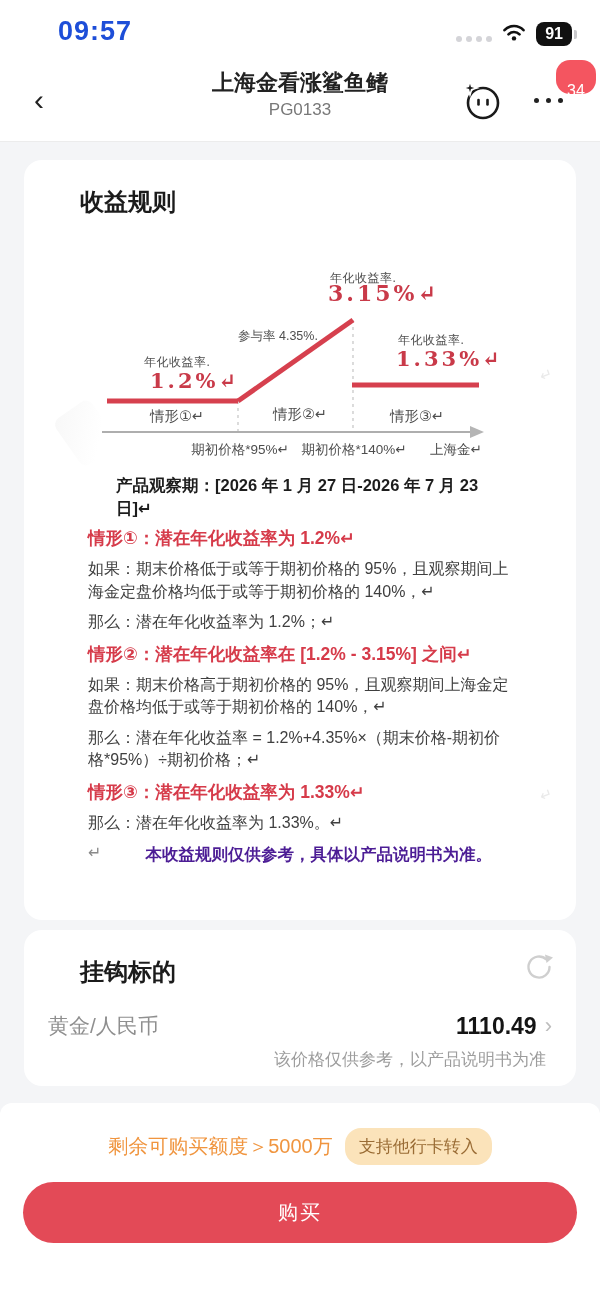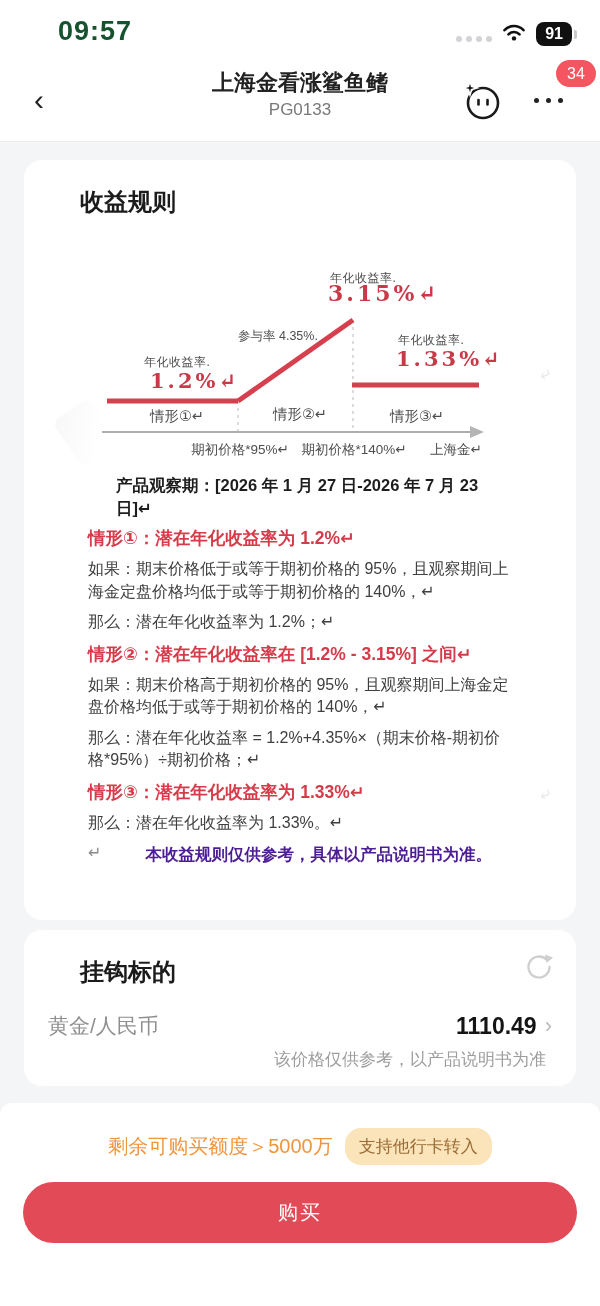--- a/index.html
+++ b/index.html
@@ -4,38 +4,38 @@
 <style>
   * { margin:0; padding:0; box-sizing:border-box; }
   html,body { background:#e9eaec; }
   body { font-family:"Liberation Sans","DejaVu Sans",sans-serif; }
   .screen { position:relative; width:600px; height:1306px; margin:0 auto;
             background:#f4f5f7; overflow:hidden; }
 
   
   .topbar { position:absolute; top:0; left:0; width:600px; height:142px;
             background:#fff; border-bottom:1px solid #ececec; z-index:5; }
-  .time { position:absolute; left:58px; top:16px; font-size:27px; font-weight:bold; color:#14532d; letter-spacing:1px; }
+  .time { position:absolute; left:58px; top:16px; font-size:27px; font-weight:bold; color:#1d4ed8; letter-spacing:1px; }
   .statusicons { position:absolute; right:28px; top:22px; display:flex; align-items:center; gap:9px; }
   .celldots { display:flex; gap:4px; margin-top:10px; }
   .celldots i { width:6px; height:6px; border-radius:50%; background:#d4d4d8; display:block; }
   .battery { background:#111; color:#fff; font-size:16px; font-weight:bold;
              border-radius:8px; padding:2px 9px; line-height:20px; position:relative; }
   .battery:after { content:""; position:absolute; right:-5px; top:8px; width:3px; height:9px;
                    background:#c9c9cc; border-radius:0 2px 2px 0; }
   .back { position:absolute; left:22px; top:80px; width:34px; height:40px; font-size:30px;
           color:#222; font-weight:300; line-height:40px; text-align:center; }
   .navtitle { position:absolute; left:150px; right:150px; top:68px; text-align:center;
               font-size:22px; font-weight:600; color:#222; }
   .navsub { position:absolute; left:150px; right:150px; top:100px; text-align:center;
             font-size:17px; color:#787878; }
   .assistant { position:absolute; left:461px; top:80px; }
   .morewrap { position:absolute; left:528px; top:60px; width:62px; height:60px; }
   .badge { position:absolute; right:-6px; top:0; min-width:40px; height:27px; background:#f45560;
-           color:#fff; font-size:16px; border-radius:14px; text-align:center; line-height:27px; padding:0 6px; }
+           color:#fff; font-size:16px; border-radius:14px; text-align:center; line-height:27px; padding:17px 6px; }
   .dots3 { position:absolute; left:6px; top:38px; display:flex; gap:7px; }
   .dots3 i { width:5px; height:5px; background:#222; border-radius:50%; display:block; }
 
   
   .card { position:absolute; left:24px; width:552px; background:#fff; border-radius:18px; }
   .card.rules { top:160px; height:760px; }
   .card.underlying { top:930px; height:156px; }
   .sectitle { position:absolute; left:24px; top:26px; font-size:24px; font-weight:bold; color:#1b1b1b;padding-left:32px; }
 
   

